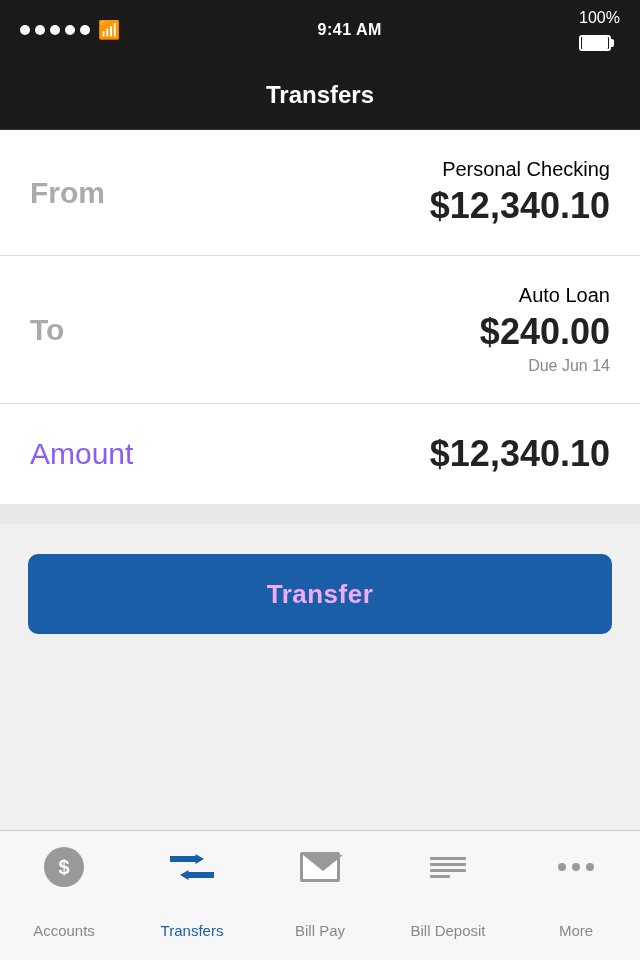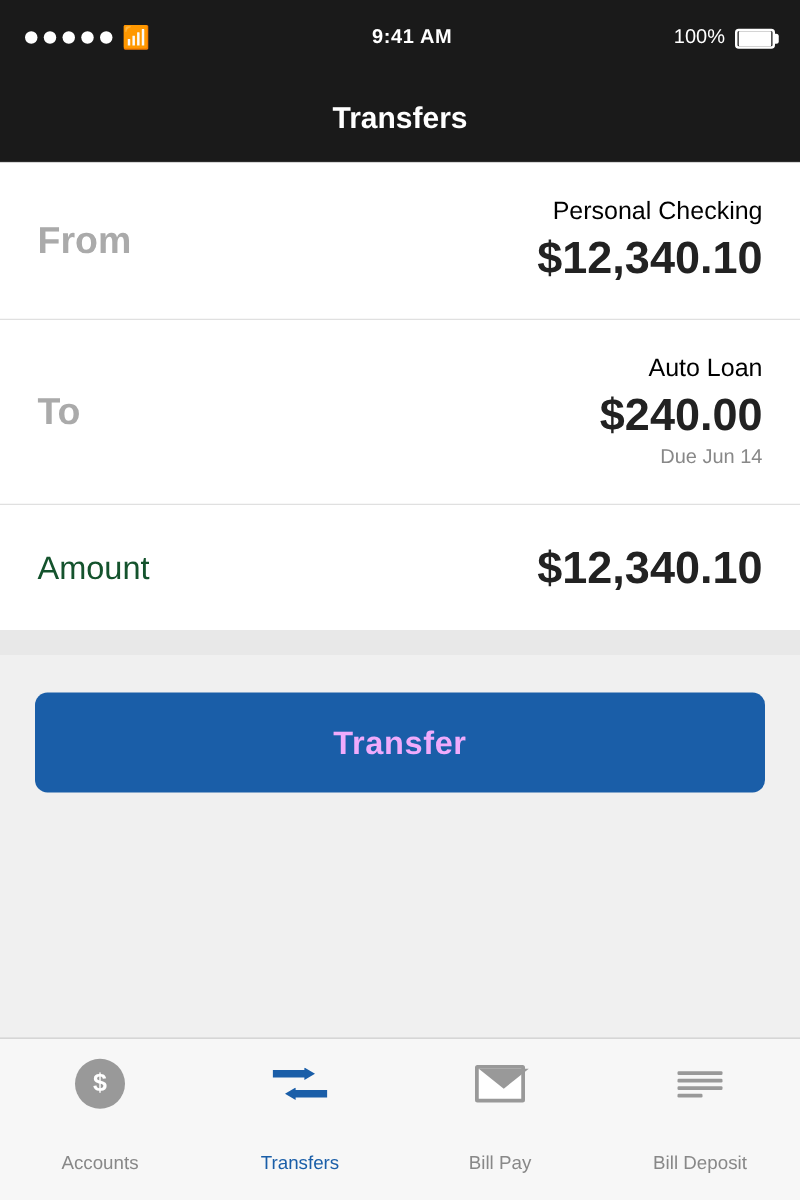--- a/index.html
+++ b/index.html
@@ -40,24 +40,25 @@
     .wifi-icon {
       font-size: 18px;
     }
     .status-center {
       font-size: 16px;
       font-weight: 700;
       letter-spacing: 0.5px;
     }
     .status-right {
       display: flex;
-      align-items: flex-end;
+      align-items: flex-start;
       gap: 8px;
       font-size: 16px;
       font-weight: 500;
+      flex-direction: column;
     }
     .battery-container {
       display: flex; align-items: center; gap: 4px;
     }
     .battery-box {
       width: 32px; height: 16px;
       border: 2px solid white;
       border-radius: 3px;
       position: relative;
       display: flex; align-items: center;
@@ -139,22 +140,22 @@
     
     .amount-row {
       display: flex;
       align-items: center;
       justify-content: space-between;
       padding: 28px 30px;
       background: white;
       min-height: 100px;
     }
     .amount-label {
-      font-size: 26px;
-      color: #14532d;
+      font-size: 30px;
+      color: #8b5cf6;
       font-weight: 400;
     }
     .amount-value {
       font-size: 36px;
       font-weight: 700;
       color: #222;
     }
 
     
     #separator-area {
@@ -379,14 +380,24 @@
       <div class="icon-checkdeposit">
         <div class="check-line" style="width:36px;"></div>
         <div class="check-line" style="width:36px;"></div>
         <div class="check-line" style="width:36px;"></div>
         <div class="check-line" style="width:20px; align-self:flex-start;"></div>
       </div>
     </div>
     <span class="tab-label">Bill Deposit</span>
   </div>
 
+  <div class="tab-item">
+    <div class="tab-icon">
+      <div class="icon-more">
+        <div class="more-dot"></div>
+        <div class="more-dot"></div>
+        <div class="more-dot"></div>
+      </div>
+    </div>
+    <span class="tab-label">More</span>
+  </div>
 
 </div>
 
 </body></html>

